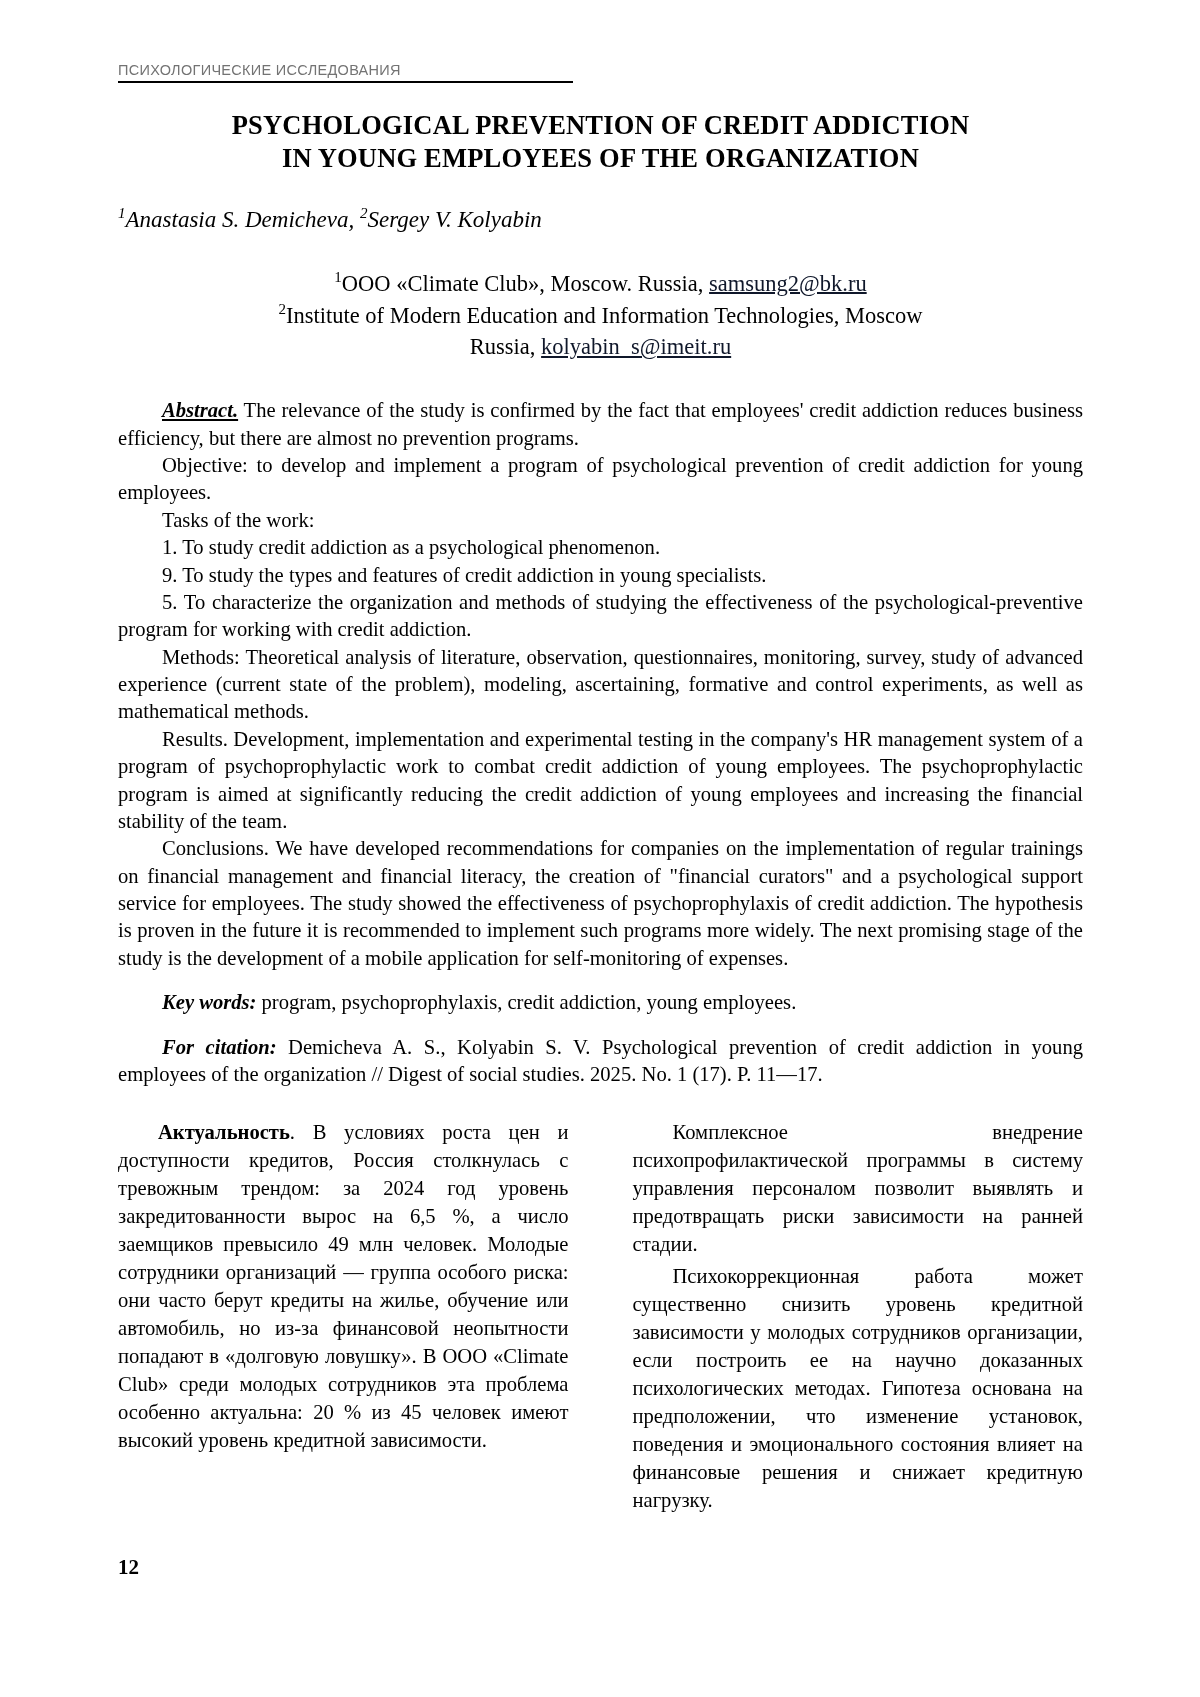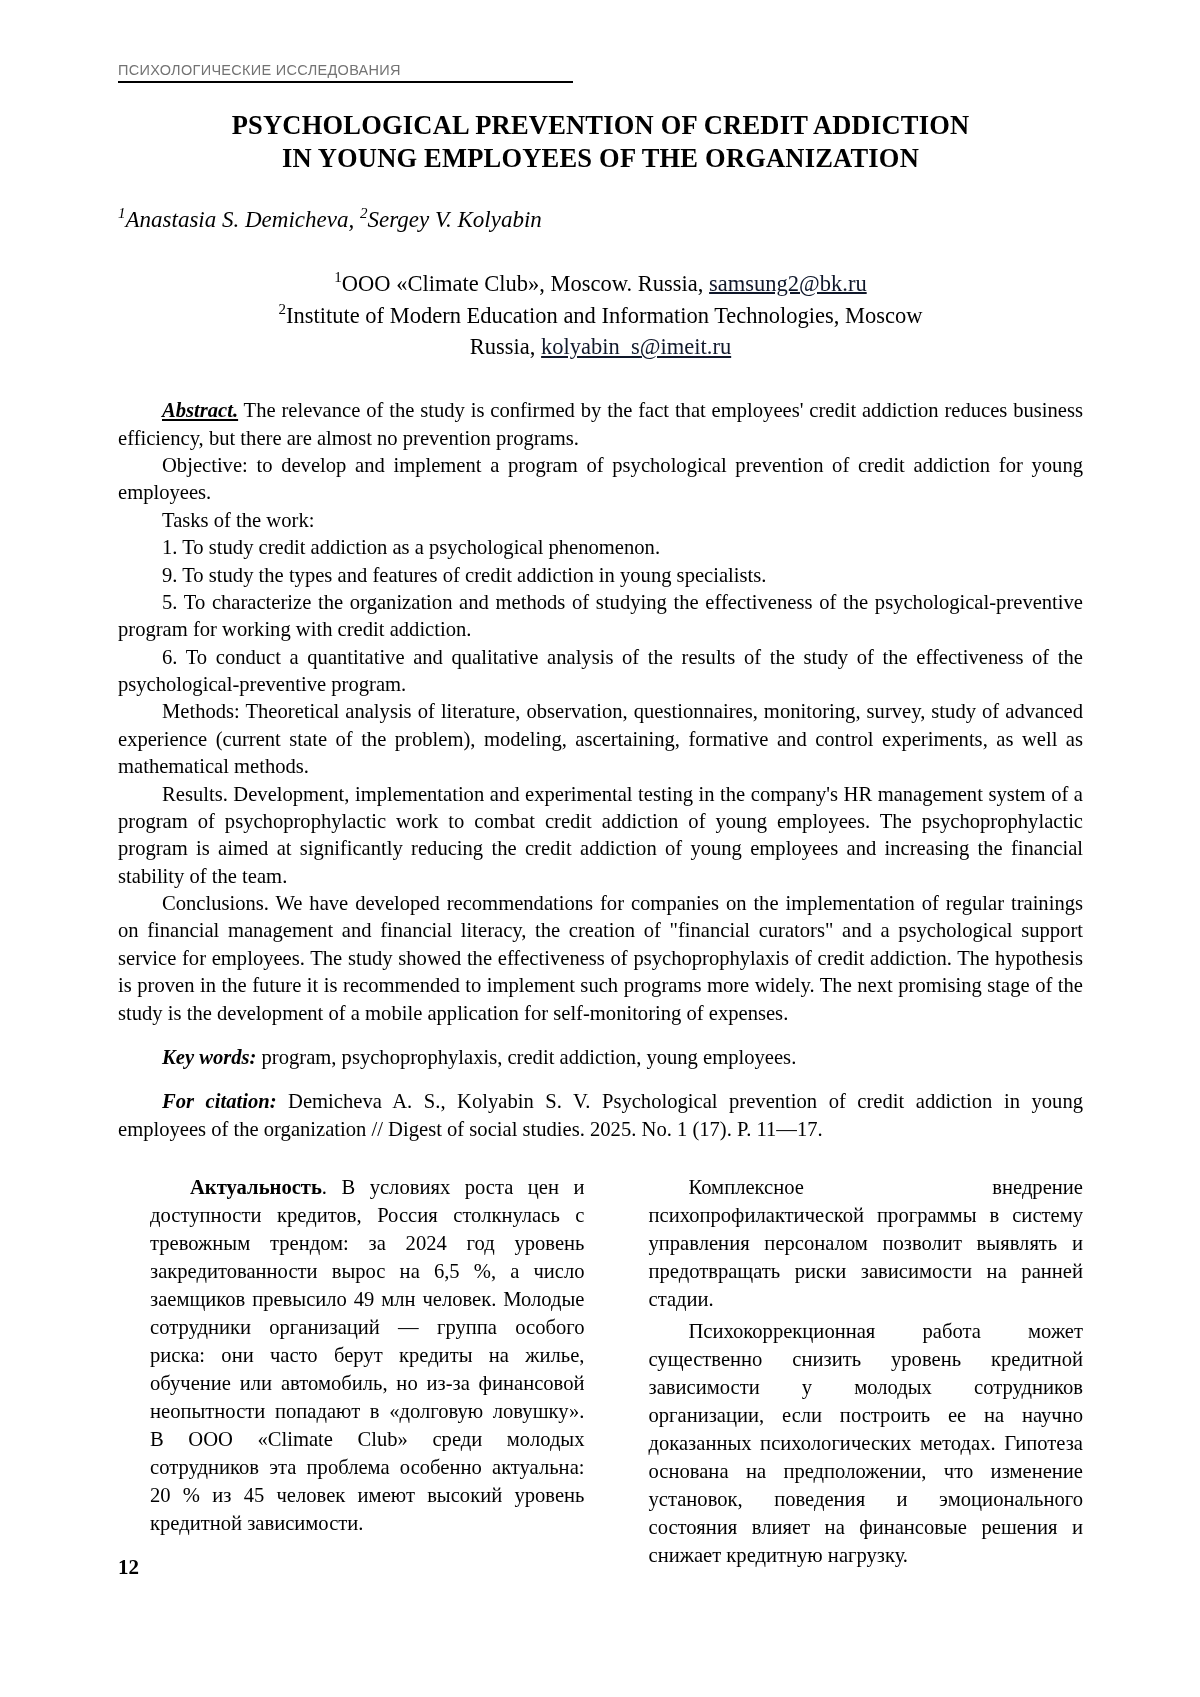--- a/index.html
+++ b/index.html
@@ -104,21 +104,20 @@
     font-weight: bold;
     font-style: italic;
   }
   .cite { text-indent: 44px; }
 
   
   .cols {
     margin-top: 30px;
     display: flex;
     gap: 64px;
-    margin-left: 32px;
   }
   .col {
     width: 462px;
   }
   .col p {
     margin: 0 0 0 0;
     font-size: 20.6px;
     line-height: 1.36;
     text-align: justify;
     text-indent: 40px;
@@ -161,21 +160,20 @@
       <div><span>Russia, </span><a href="#">kolyabin_s@imeit.ru</a></div>
     </div>
 
     <div class="abs">
       <p><span class="lead">Abstract.</span><span> The relevance of the study is confirmed by the fact that employees' credit addiction reduces business efficiency, but there are almost no prevention programs.</span></p>
       <p>Objective: to develop and implement a program of psychological prevention of credit addiction for young employees.</p>
       <p>Tasks of the work:</p>
       <p>1. To study credit addiction as a psychological phenomenon.</p>
       <p>9. To study the types and features of credit addiction in young specialists.</p>
       <p>5. To characterize the organization and methods of studying the effectiveness of the psychological-preventive program for working with credit addiction.</p>
-      <p>6. To conduct a quantitative and qualitative analysis of the results of the study of the effectiveness of the psychological-preventive program.</p>
       <p>Methods: Theoretical analysis of literature, observation, questionnaires, monitoring, survey, study of advanced experience (current state of the problem), modeling, ascertaining, formative and control experiments, as well as mathematical methods.</p>
       <p>Results. Development, implementation and experimental testing in the company's HR management system of a program of psychoprophylactic work to combat credit addiction of young employees. The psychoprophylactic program is aimed at significantly reducing the credit addiction of young employees and increasing the financial stability of the team.</p>
       <p>Conclusions. We have developed recommendations for companies on the implementation of regular trainings on financial management and financial literacy, the creation of "financial curators" and a psychological support service for employees. The study showed the effectiveness of psychoprophylaxis of credit addiction. The hypothesis is proven in the future it is recommended to implement such programs more widely. The next promising stage of the study is the development of a mobile application for self-monitoring of expenses.</p>
     </div>
 
     <p class="kw"><b>Key words:</b><span> program, psychoprophylaxis, credit addiction, young employees.</span></p>
 
     <p class="cite"><b>For citation:</b><span> Demicheva A. S., Kolyabin S. V. Psychological prevention of credit addiction in young employees of the organization // Digest of social studies. 2025. No. 1 (17). P. 11—17.</span></p>
 
     <div class="cols">

